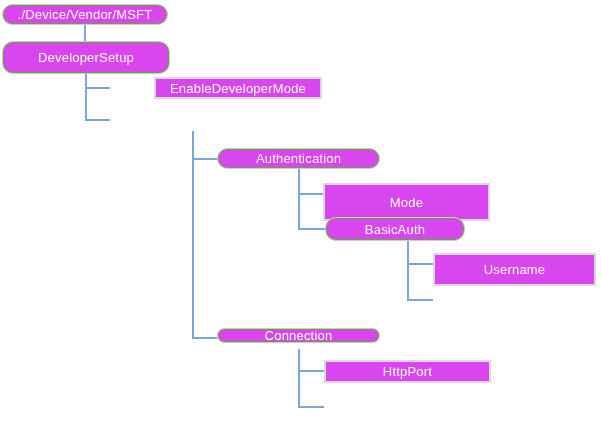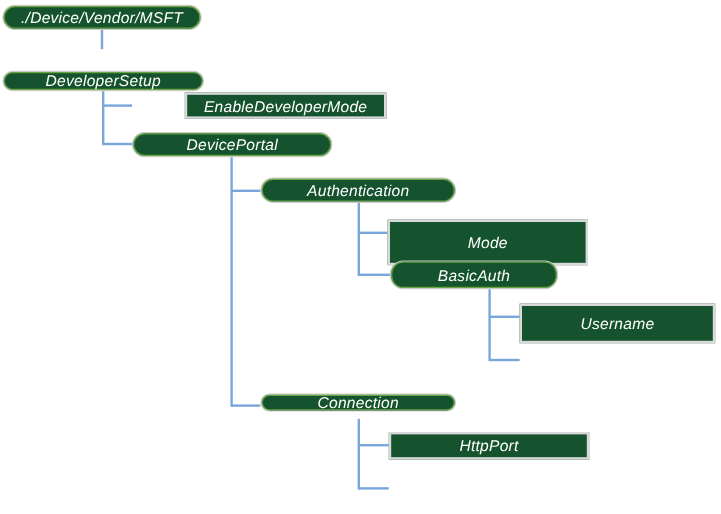--- a/index.html
+++ b/index.html
@@ -11,49 +11,48 @@
     position: relative;
     width: 601px;
     height: 428px;
     background: #ffffff;
     overflow: hidden;
     font-family: "Liberation Sans", "DejaVu Sans", sans-serif;
   }
   .node {
     position: absolute;
     box-sizing: border-box;
-    background: #14532d;
+    background: #d946ef;
     color: #ffffff;
     font-size: 13px;
     line-height: 1;
     display: flex;
     align-items: center;
     justify-content: center;
     white-space: nowrap;
     letter-spacing: 0.2px;
-    font-style: italic;
   }
   .node.rounded {
     border-radius: 11px;
     border: 1px solid #c9cec5;
     box-shadow: inset 0 0 0 1px #67a33f;
   }
   .node.rect {
     border: 2px solid #d9d9d9;
   }
   .conn {
     position: absolute;
     background: #79A7DC;
   }
   .conn.v { width: 2px; }
   .conn.h { height: 2px; }
 
   
   #n-root        { left: 2px;   top: 4px;   width: 166px; height: 21px; }
-  #n-devsetup    { left: 2px;   top: 59px;  width: 168px; height: 17px; }
+  #n-devsetup    { left: 2px;   top: 41px;  width: 168px; height: 33px; }
   #n-enabledev   { left: 110px; top: 77px;  width: 168px; height: 22px; margin-left: 44px; }
   #n-devportal   { left: 110px; top: 110px; width: 167px; height: 21px; }
   #n-auth        { left: 217px; top: 148px; width: 163px; height: 21px; }
   #n-mode        { left: 323px; top: 183px; width: 167px; height: 38px; }
   #n-basicauth   { left: 325px; top: 217px; width: 140px; height: 24px; }
   #n-username    { left: 433px; top: 253px; width: 163px; height: 33px; }
   #n-password    { left: 433px; top: 289px; width: 163px; height: 23px; }
   #n-connection  { left: 217px; top: 328px; width: 163px; height: 15px; }
   #n-httpport    { left: 324px; top: 360px; width: 167px; height: 23px; }
   #n-httpsport   { left: 324px; top: 396px; width: 167px; height: 23px; }
@@ -94,21 +93,20 @@
   <div class="conn v" id="c-basicauth-trunk"></div>
   <div class="conn h" id="c-branch-username"></div>
   <div class="conn h" id="c-branch-password"></div>
   <div class="conn v" id="c-connection-trunk"></div>
   <div class="conn h" id="c-branch-httpport"></div>
   <div class="conn h" id="c-branch-httpsport"></div>
 
   <div class="node rounded" id="n-root">./Device/Vendor/MSFT</div>
   <div class="node rounded" id="n-devsetup">DeveloperSetup</div>
   <div class="node rect" id="n-enabledev">EnableDeveloperMode</div>
-  <div class="node rounded" id="n-devportal">DevicePortal</div>
   <div class="node rounded" id="n-auth">Authentication</div>
   <div class="node rect" id="n-mode">Mode</div>
   <div class="node rounded" id="n-basicauth">BasicAuth</div>
   <div class="node rect" id="n-username">Username</div>
   <div class="node rounded" id="n-connection">Connection</div>
   <div class="node rect" id="n-httpport">HttpPort</div>
 
 </div>
 
 </body></html>

